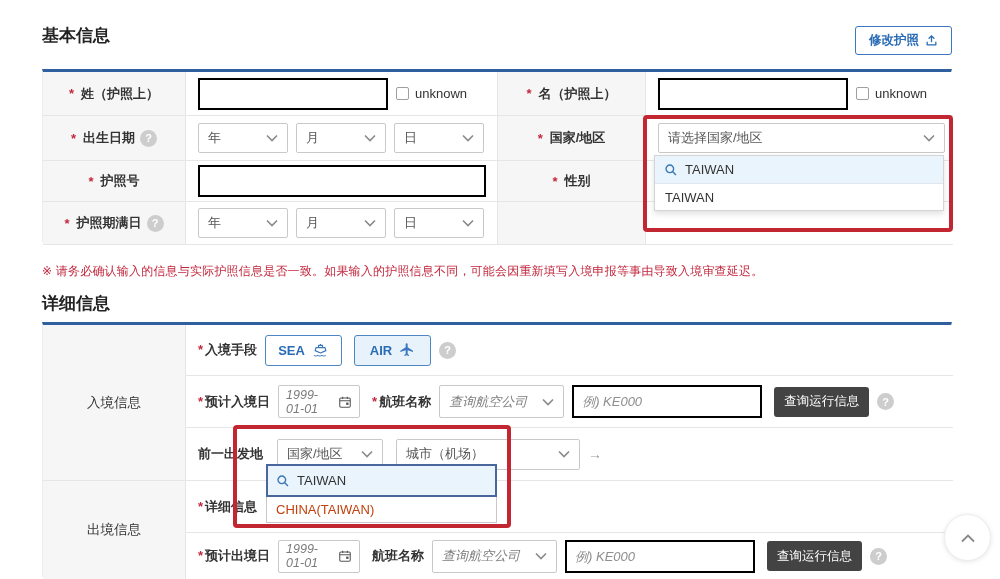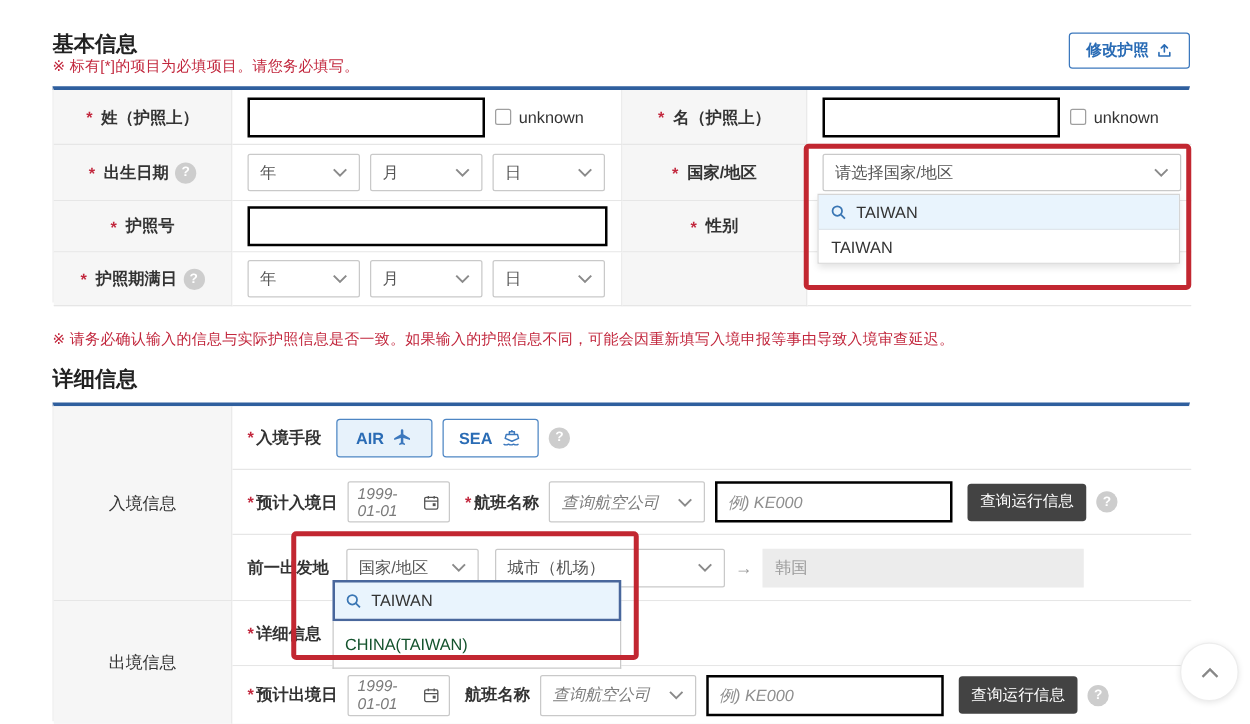--- a/index.html
+++ b/index.html
@@ -57,40 +57,39 @@
   
   .dd1 { position:absolute; left:654px; top:155px; width:290px; z-index:20;
     border:1px solid #d5d5d5; background:#fff; box-shadow:0 3px 6px rgba(0,0,0,.12); }
   .dd1 .search-row { height:28px; background:#e9f4fd; display:flex; align-items:center; gap:7px; padding:0 9px;
     font-size:13px; color:#333; border-bottom:1px solid #e0e6ec; }
   .dd1 .opt { height:26px; display:flex; align-items:center; padding:0 10px; font-size:13px; color:#333; background:#fff; cursor:pointer; }
 
   .dd2 { position:absolute; left:266px; top:464px; width:231px; z-index:20; }
   .dd2 .search-box { height:33px; background:#e9f4fd; border:2px solid #49679c; display:flex; align-items:center;
     gap:7px; padding:0 8px; font-size:13px; color:#333; }
-  .dd2 .opt { height:38px; background:#fff; border:1px solid #c9c9c9; border-top:none; display:flex;
-    align-items:center; padding:0 9px; font-size:13px; color:#14532d; cursor:pointer; }
+  .dd2 .opt { height:26px; background:#fff; border:1px solid #c9c9c9; border-top:none; display:flex;
+    align-items:center; padding:0 9px; font-size:13px; color:#c2410c; cursor:pointer; }
 
   .red-rect { position:absolute; border:4px solid #c22731; border-radius:4px; z-index:30; pointer-events:none; }
   .rr1 { left:643px; top:115px; width:310px; height:117px; }
   .rr2 { left:233px; top:425px; width:278px; height:103px; }
 
   .scrolltop { position:absolute; left:944px; top:514px; width:47px; height:47px; border-radius:50%;
     background:#fff; border:1px solid #ededed; box-shadow:0 1px 5px rgba(0,0,0,.10);
     display:flex; align-items:center; justify-content:center; cursor:pointer; z-index:40; }
 
   svg { display:block; }
 </style>
 </head>
 <body>
 
 <div class="page">
 
   <div class="sec-title" style="top:24px">基本信息</div>
-  <div class="red-note" style="top:45px">※ 标有[*]的项目为必填项目。请您务必填写。</div>
 
   <button class="btn-outline-blue">
     <span>修改护照</span>
     <span>
       <svg width="13" height="13" viewBox="0 0 24 24" fill="none" stroke="#2a6cb5" stroke-width="2.4" stroke-linecap="round" stroke-linejoin="round">
         <path d="M12 14V4"></path>
           <path d="M7.5 8 12 3.5 16.5 8"></path>
           <path d="M4 15v5h16v-5"></path>
       </svg>
     </span>
@@ -204,39 +203,39 @@
   <div class="red-note" style="top:263px">※ 请务必确认输入的信息与实际护照信息是否一致。如果输入的护照信息不同，可能会因重新填写入境申报等事由导致入境审查延迟。</div>
 
   <div class="sec-title" style="top:292px">详细信息</div>
 
   <div class="tbl" style="top:322px; height:255px; grid-template-columns:143px 767px; grid-template-rows:51px 52px 53px 52px 47px;">
 
     <div class="grp" style="grid-row:1/4">入境信息</div>
 
     <div class="cell con" style="grid-column:2">
       <span class="flab"><span class="req">*</span><span>入境手段</span></span>
-      <button class="btn-mode active" style="width:77px; margin-left:4px">
-        <span>AIR</span>
-        <span>
-          <svg width="16" height="16" viewBox="0 0 24 24" fill="#3c78bd">
-              <path d="M21 15v-2l-8-5V3.5A1.5 1.5 0 0 0 11.5 2 1.5 1.5 0 0 0 10 3.5V8l-8 5v2l8-2.5V18l-2 1.5V21l3.5-1 3.5 1v-1.5L13 18v-5.5z"></path>
-            </svg>
-        </span>
-      </button>
       <button class="btn-mode" style="width:77px">
         <span>SEA</span>
         <span>
           <svg width="17" height="16" viewBox="0 0 24 24" fill="none" stroke="#3c78bd" stroke-width="1.8" stroke-linejoin="round">
               <path d="M4 13l1.2-4.5h13.6L20 13l-8 3.5z"></path>
               <path d="M9 8.5V5h6v3.5"></path>
               <path d="M12 5V3"></path>
               <path d="M2 20c2 1.2 4 1.2 6 0 2 1.2 4 1.2 6 0 2 1.2 4 1.2 6 0" stroke-width="1.6"></path>
             </svg>
         </span>
       </button>
+      <button class="btn-mode active" style="width:77px; margin-left:4px">
+        <span>AIR</span>
+        <span>
+          <svg width="16" height="16" viewBox="0 0 24 24" fill="#3c78bd">
+              <path d="M21 15v-2l-8-5V3.5A1.5 1.5 0 0 0 11.5 2 1.5 1.5 0 0 0 10 3.5V8l-8 5v2l8-2.5V18l-2 1.5V21l3.5-1 3.5 1v-1.5L13 18v-5.5z"></path>
+            </svg>
+        </span>
+      </button>
       <span class="qmark">?</span>
     </div>
 
     <div class="cell con" style="grid-column:2">
       <span class="flab"><span class="req">*</span><span>预计入境日</span></span>
       <div class="datebox" style="width:82px">
         <span class="dateval">1999-01-01</span>
         <span>
           <svg width="14" height="14" viewBox="0 0 24 24" fill="none" stroke="#555" stroke-width="1.8">
               <rect x="3" y="5" width="18" height="16" rx="2"></rect>
@@ -265,21 +264,20 @@
             <path d="M1 1.5 6 6.5 11 1.5"></path>
           </svg>
       </div>
       <div class="sel" style="width:184px; height:31px; margin-left:5px">
         <span>城市（机场）</span>
         <svg class="chev" viewBox="0 0 12 8" fill="none" stroke="#8a8a8a" stroke-width="1.6">
             <path d="M1 1.5 6 6.5 11 1.5"></path>
           </svg>
       </div>
       <span class="arrow">→</span>
-      <div class="disabled-box" style="width:257px">韩国</div>
     </div>
 
     <div class="grp" style="grid-row:4/6">出境信息</div>
 
     <div class="cell con" style="grid-column:2">
       <span class="flab"><span class="req">*</span><span>详细信息</span></span>
     </div>
 
     <div class="cell con" style="grid-column:2; border-bottom:1px solid #e6e6e6">
       <span class="flab"><span class="req">*</span><span>预计出境日</span></span>

